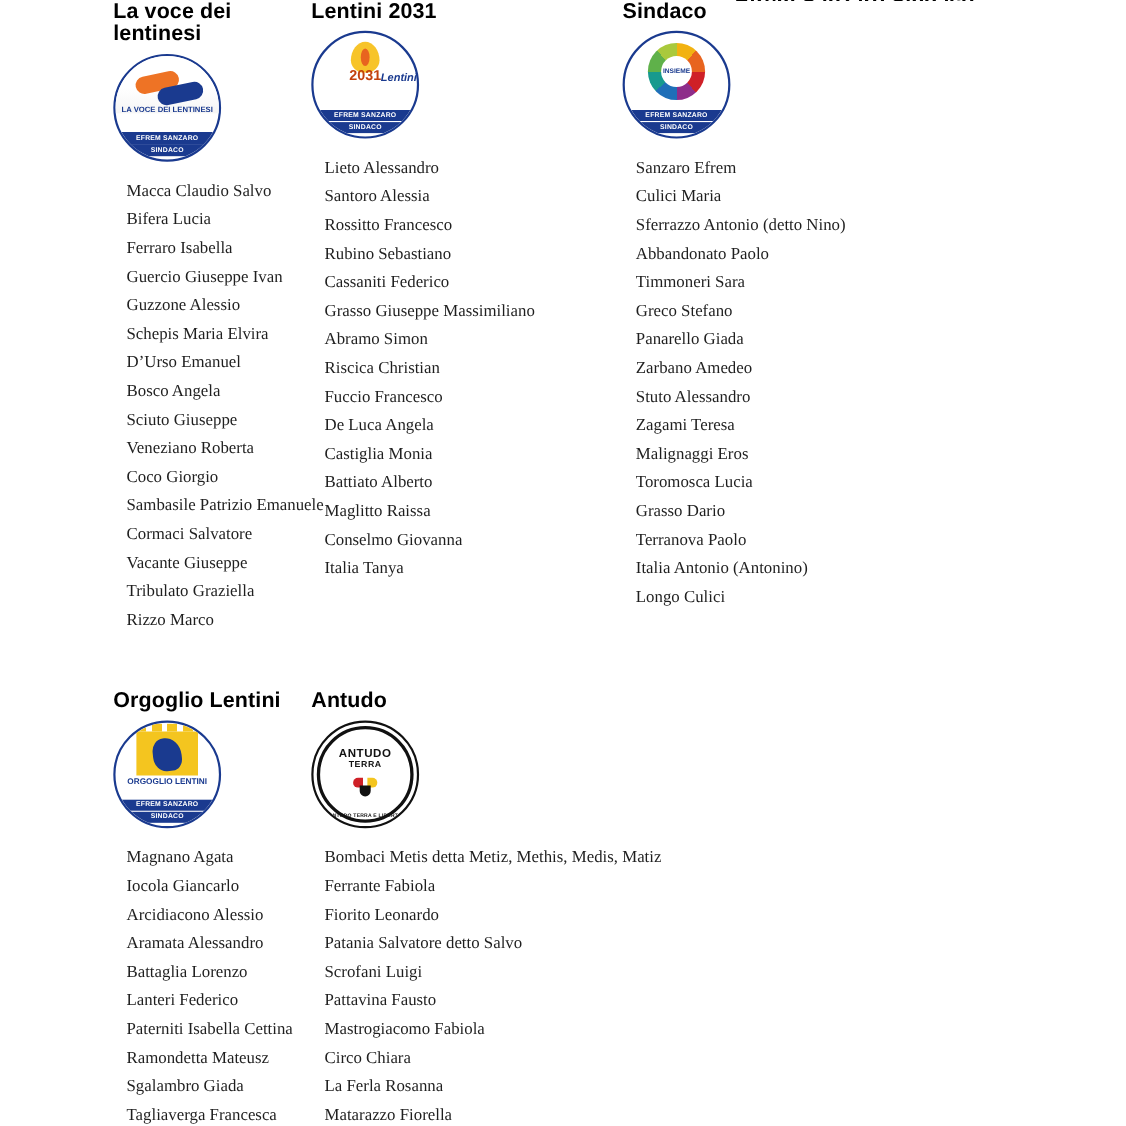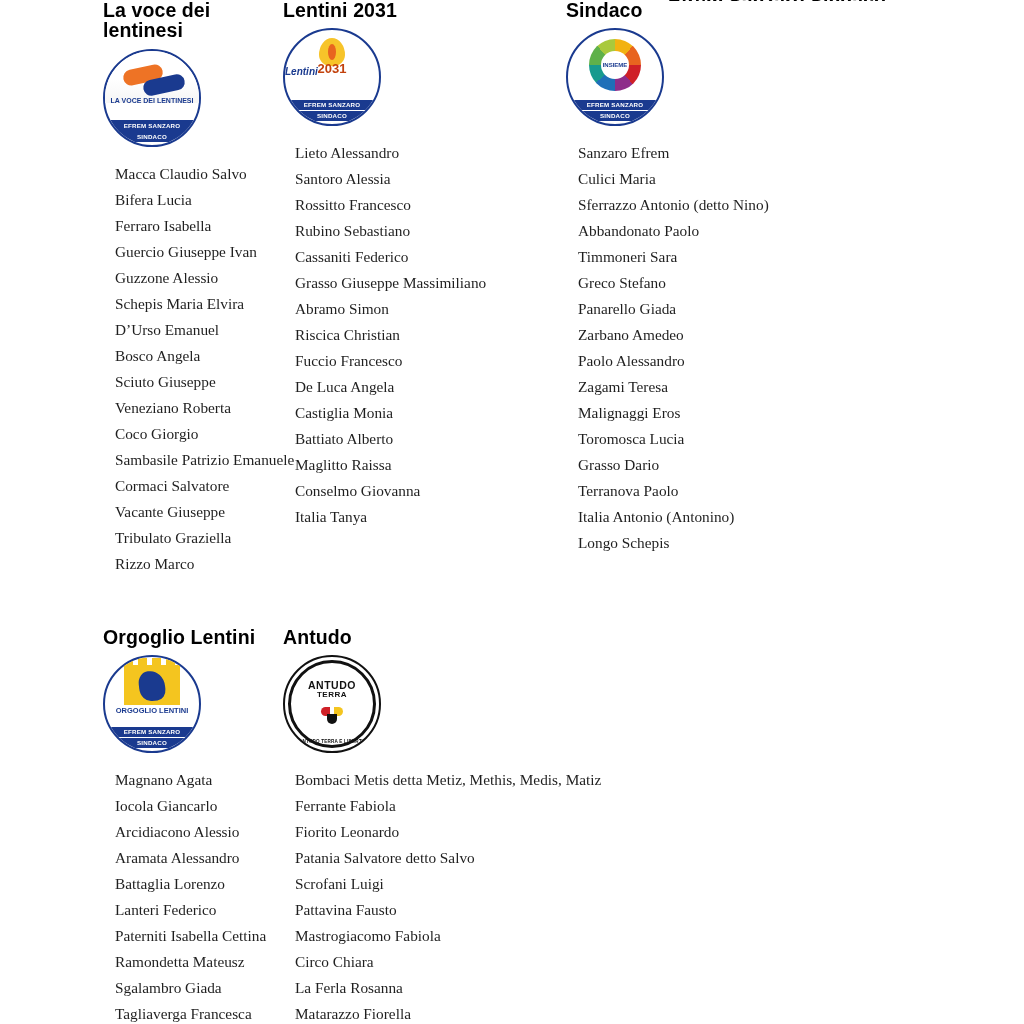--- a/index.html
+++ b/index.html
@@ -100,21 +100,21 @@
   .lg2 .flame {
     position: absolute; top: 8px; left: 50%; margin-left: -13px;
     width: 26px; height: 28px; background: #f7c42a;
     border-radius: 50% 50% 45% 45%/ 60% 60% 40% 40%;
   }
   .lg2 .flame:after {
     content: ""; position: absolute; left: 9px; top: 6px; width: 8px; height: 16px;
     background: #e8641f; border-radius: 50%;
   }
   .lg2 .t1 {
-    position: absolute; top: 36px; left: 0; right: 0; text-align: left;
+    position: absolute; top: 36px; left: 0; right: 0; text-align: right;
     font-size: 10px; font-weight: bold; color: #1a3a8f; font-style: italic;
   }
   .lg2 .t2 {
     position: absolute; top: 31px; left: 0; right: 0; text-align: center;
     font-size: 13px; font-weight: bold; color: #c2410c;
   }
 
   
   .lg3 .wheel {
     position: absolute; top: 9px; left: 50%; margin-left: -26px;
@@ -286,28 +286,28 @@
       </div>
       <ul class="cands">
         <li>Sanzaro Efrem</li>
         <li>Culici Maria</li>
         <li>Sferrazzo Antonio (detto Nino)</li>
         <li>Abbandonato Paolo</li>
         <li>Timmoneri Sara</li>
         <li>Greco Stefano</li>
         <li>Panarello Giada</li>
         <li>Zarbano Amedeo</li>
-        <li>Paolo Alessandro</li>
+        <li>Stuto Alessandro</li>
         <li>Zagami Teresa</li>
         <li>Malignaggi Eros</li>
         <li>Toromosca Lucia</li>
         <li>Grasso Dario</li>
         <li>Terranova Paolo</li>
         <li>Italia Antonio (Antonino)</li>
-        <li>Longo Schepis</li>
+        <li>Longo Culici</li>
       </ul>
     </div>
   </div>
 
   <div class="row row-2">
 
     <div class="col col-a">
       <div class="party-title">Orgoglio Lentini</div>
       <div class="logo-wrap">
         <div class="logo lg4">

